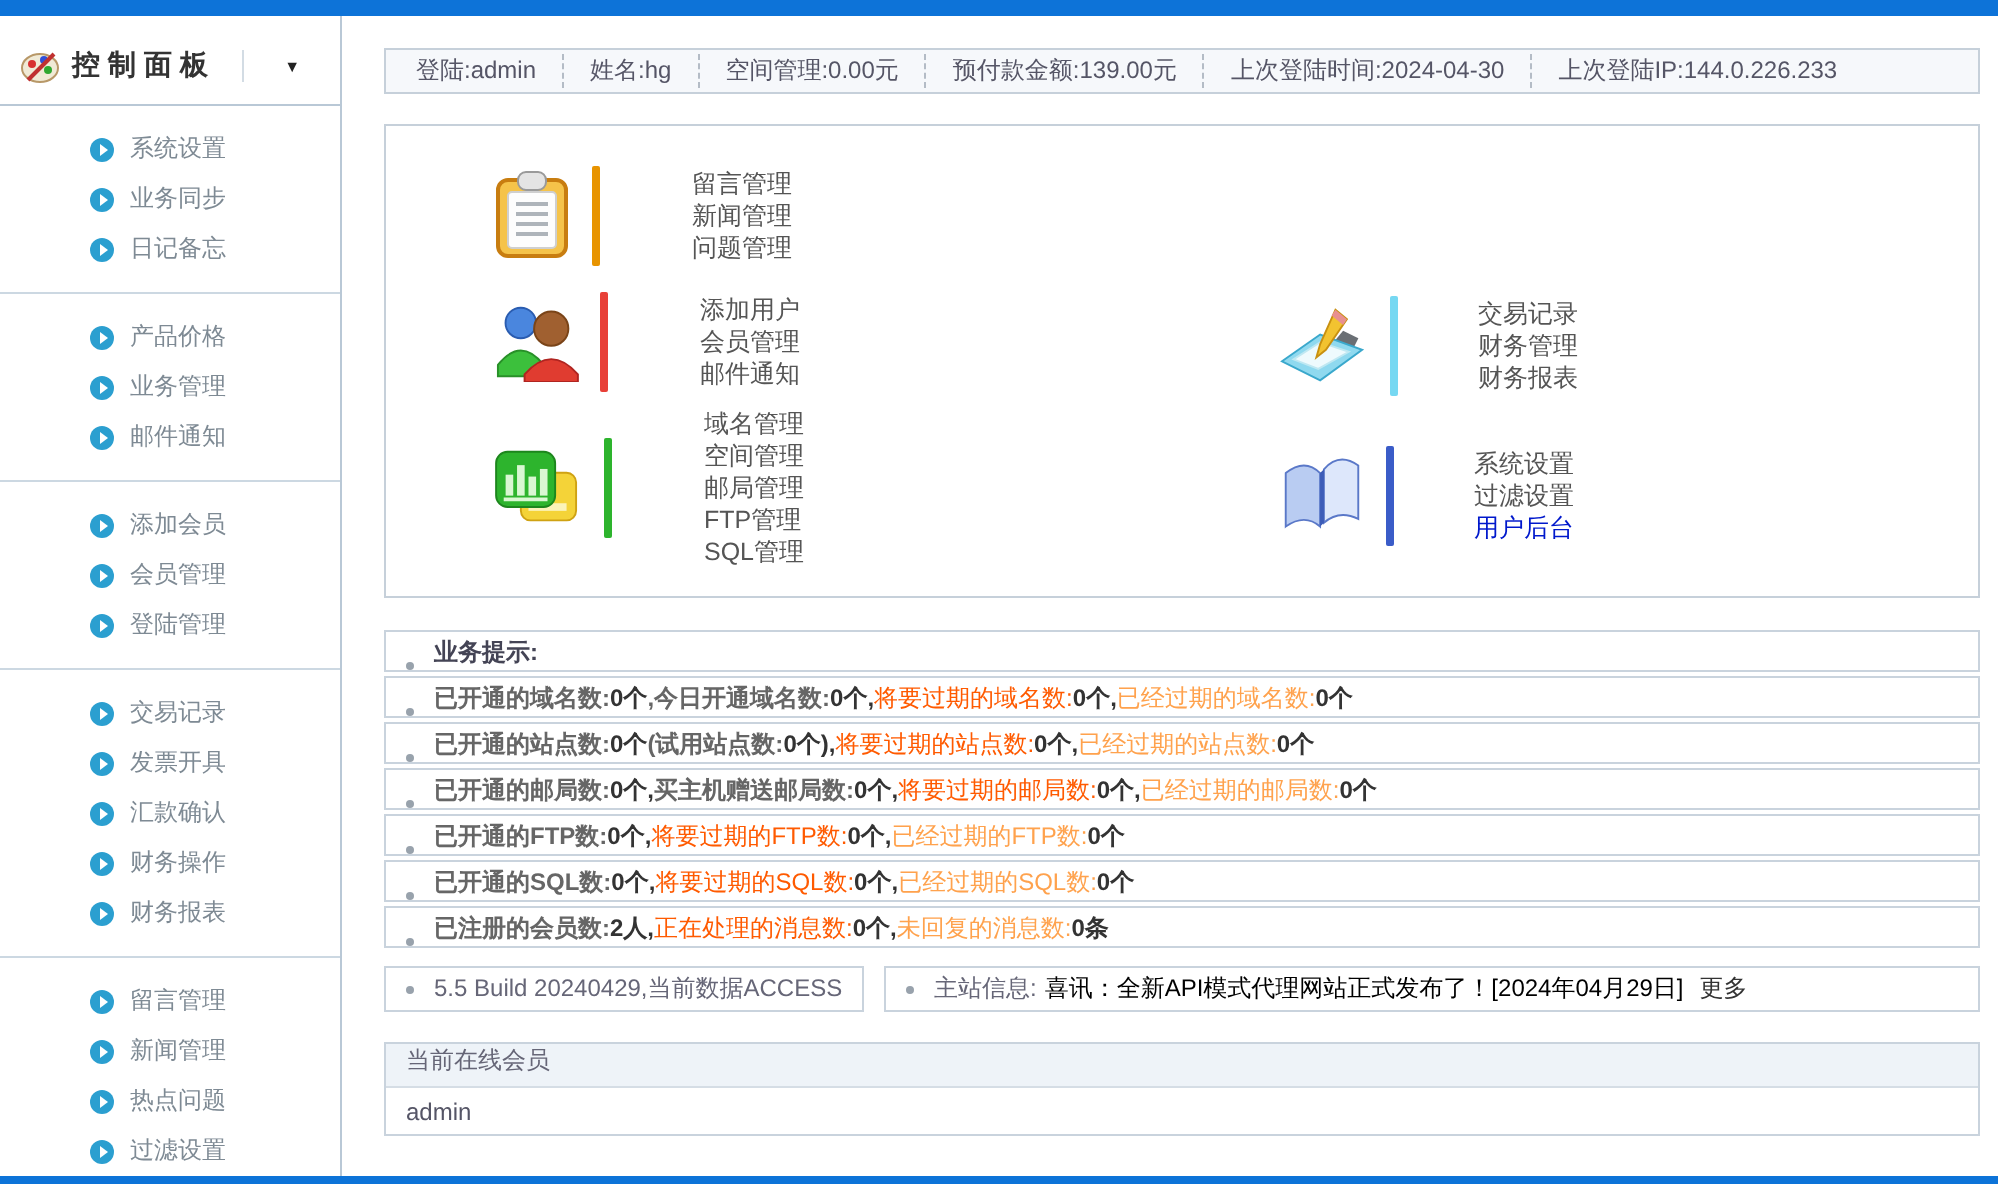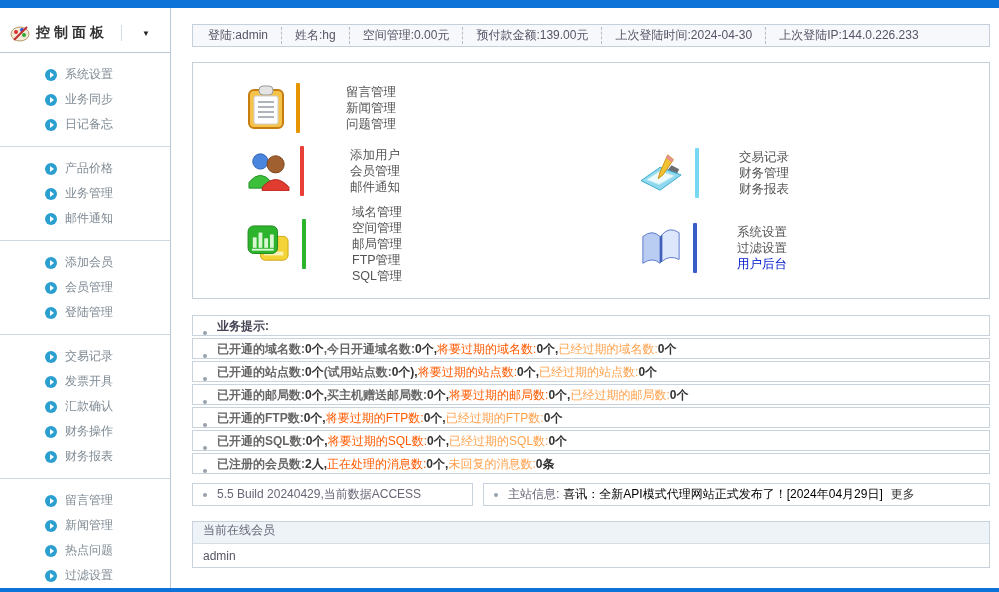--- a/index.html
+++ b/index.html
@@ -52,21 +52,21 @@
   .tip-row { height:21px; border:1px solid #c9d3dd; background:#fff; display:flex; align-items:flex-end; padding-left:10px; margin-bottom:2px; font-size:12px; color:#666; white-space:nowrap; overflow:hidden; }
   .tip-row.head { font-weight:bold; color:#445; }
   .dot { width:4px; height:4px; border-radius:50%; background:#98a2ac; margin-right:10px; flex:none; }
   .tip-row .n { color:#666;font-weight:bold; }
   .tip-row .b { color:#333; font-weight:bold; }
   .tip-row .r { color:#ff5a00; }
   .tip-row .o { color:#ffa24d; }
 
   .status-row { margin-top:9px; display:flex; }
   .status-box { height:23px; border:1px solid #c9d3dd; background:#fff; display:flex; align-items:center; padding-left:10px; font-size:12px; color:#667; white-space:nowrap; overflow:hidden; }
-  .status-left { width:281px; margin-right:10px; }
+  .status-left { width:240px; margin-right:10px; }
   .status-right { flex:1; }
   .announce { color:#000000; margin-left:4px; }
   .more { color:#333; margin-left:8px; cursor:pointer; }
 
   .online-box { margin-top:15px; border:1px solid #c9d3dd; }
   .online-header { height:22px; background:#eef3f8; border-bottom:1px solid #d5dde5; display:flex; align-items:flex-start; padding:0 10px; font-size:12px; color:#667; }
   .online-value { height:23px; display:flex; align-items:center; padding:0 10px; font-size:12px; color:#556; background:#fff; }
 </style>
 </head>
 <body>

